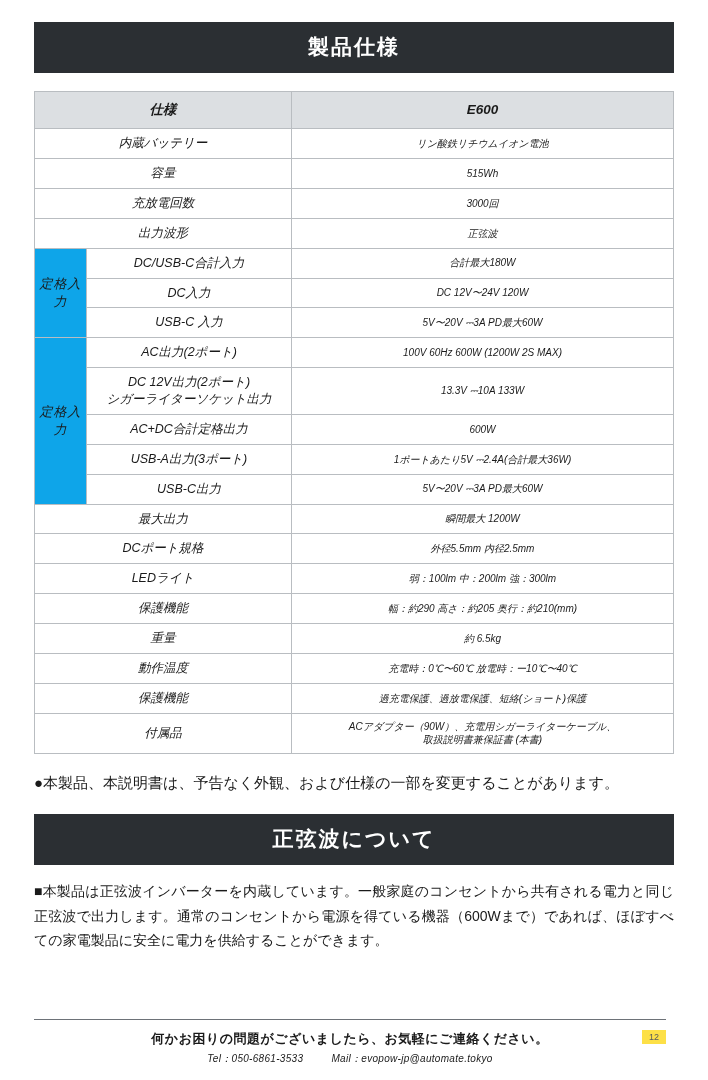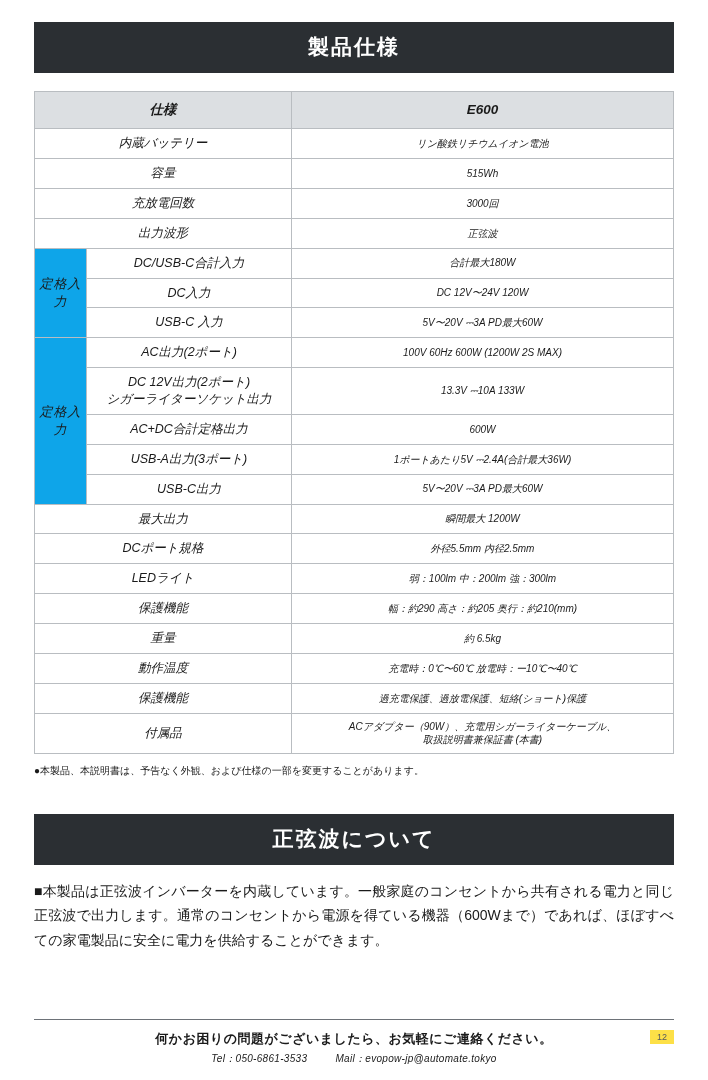--- a/index.html
+++ b/index.html
@@ -71,48 +71,48 @@
   }
   .label-bold {
     font-weight: bold;
   }
   .value-cell {
     font-size: 10px;
   }
 
   
   .note {
-    margin-top: 9px;
-    font-size: 10px;
+    margin-top: 18px;
+    font-size: 15px;
     line-height: 1.5;
   }
 
   
   .banner2 {
     background: #2b2f33;
     color: #ffffff;
     text-align: center;
     font-size: 21px;
     font-weight: bold;
     letter-spacing: 2px;
     padding: 11px 0 12px 0;
-    margin-top: 36px;
+    margin-top: 20px;
     margin-bottom: 14px;
   }
   .body-text {
     font-size: 14px;
     line-height: 1.75;
     text-align: justify;
   }
 
   
   .footer {
     position: absolute;
     left: 34px;
-    right: 34px;
+    right: 42px;
     bottom: 14px;
   }
   .footer-rule {
     border-top: 1px solid #6d7278;
     margin-bottom: 10px;
   }
   .footer-inner {
     position: relative;
     text-align: center;
   }

